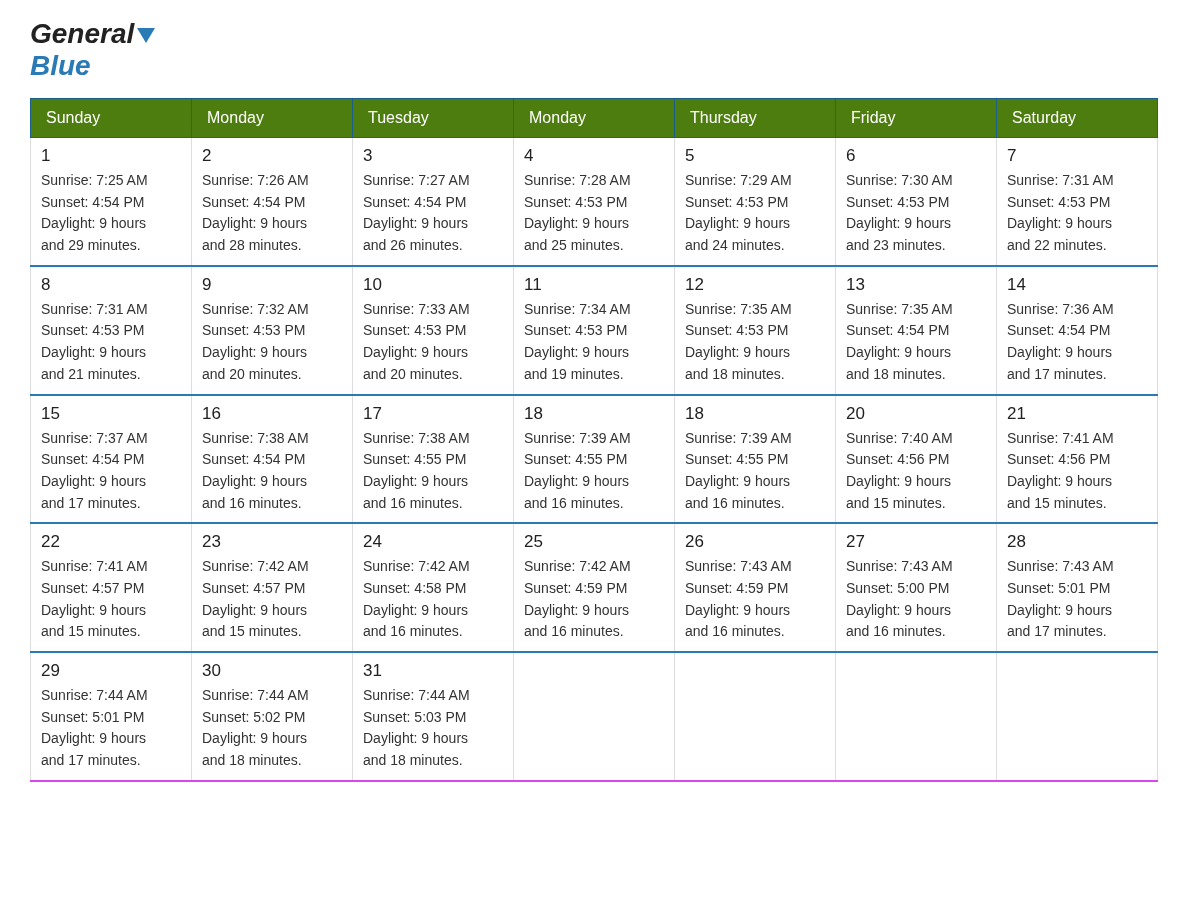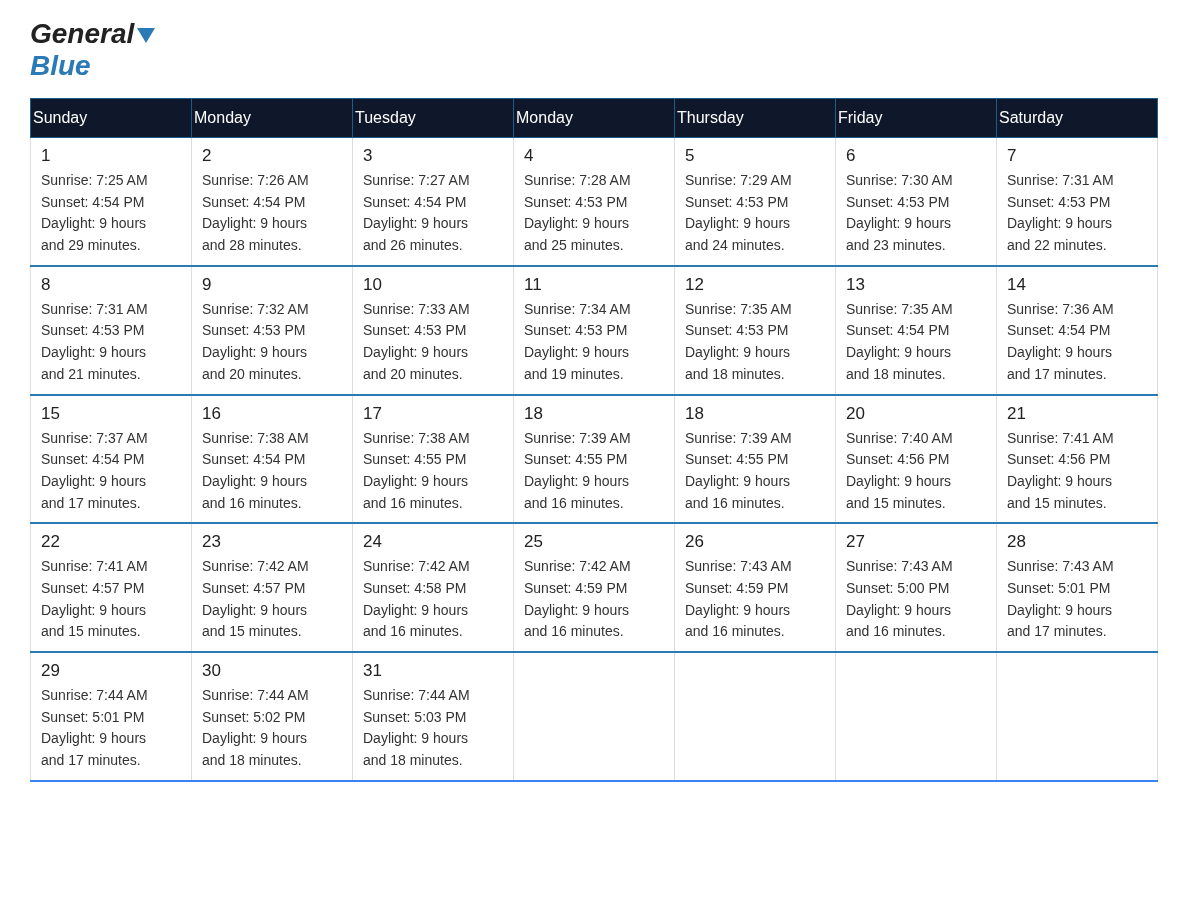--- a/index.html
+++ b/index.html
@@ -29,44 +29,44 @@
     .location-title {
       font-size: 22px;
       color: #555;
       margin-top: 4px;
     }
     table {
       width: 100%;
       border-collapse: collapse;
     }
     thead th {
-      background-color: #0f172a;
+      background-color: #4d7c0f;
       color: #fff;
       font-size: 16px;
       font-weight: normal;
-      padding: 10px 2px;
+      padding: 10px 15px;
       text-align: left;
       border: 1px solid #1a5f8a;
     }
     tbody td {
       border-bottom: 2px solid #2a7ab5;
       border-right: 1px solid #ddd;
       vertical-align: top;
       padding: 8px 10px;
       width: 14.28%;
       min-height: 110px;
       font-size: 13px;
       color: #333;
       background: #fff;
     }
     tbody td:first-child {
       border-left: 1px solid #ddd;
     }
     tbody tr:last-child td {
-      border-bottom: 2px solid #3b82f6;
+      border-bottom: 2px solid #d946ef;
     }
     .day-number {
       font-size: 17px;
       font-weight: normal;
       color: #222;
       display: block;
       margin-bottom: 4px;
     }
     .day-info {
       font-size: 14px;

